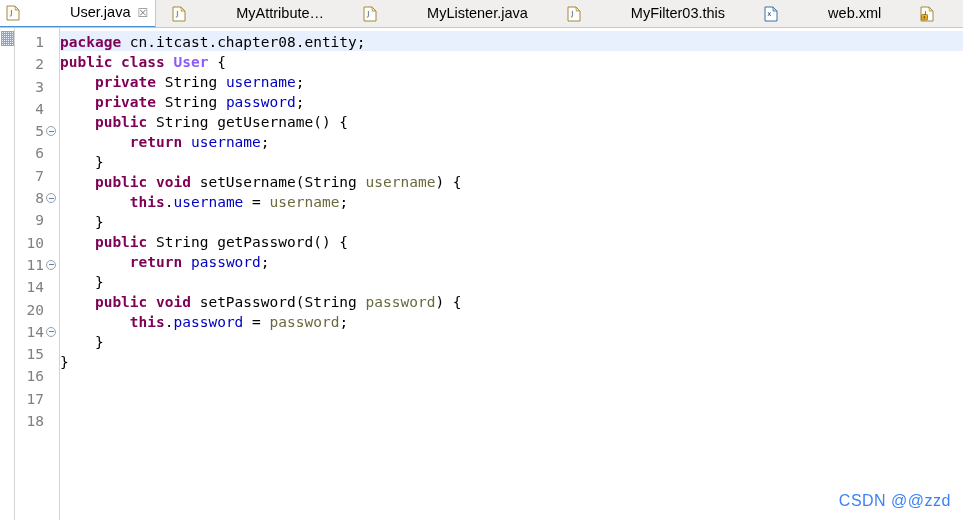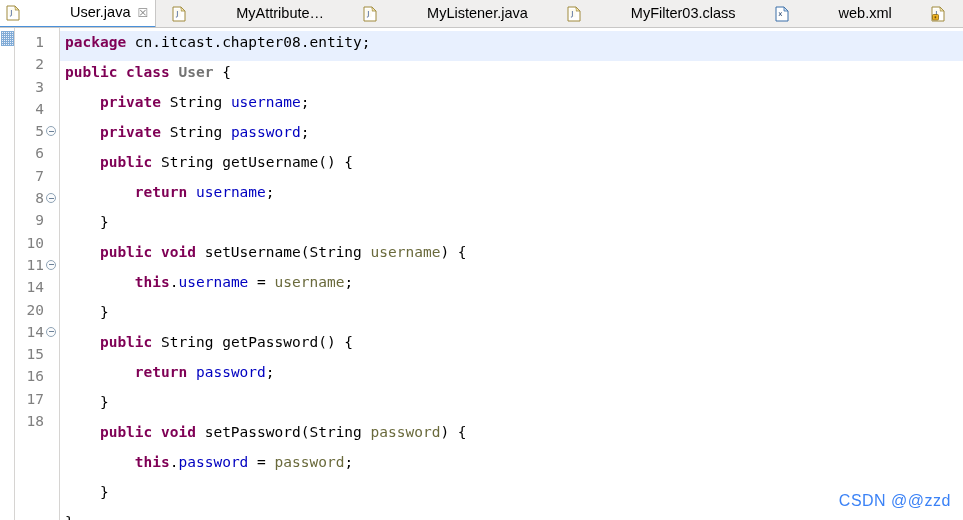--- a/index.html
+++ b/index.html
@@ -177,35 +177,34 @@
   .code-text {
     flex: 1 1 auto;
     position: relative;
     padding-top: 3px;
     background: #ffffff;
     font-family: "DejaVu Sans Mono", monospace;
     font-size: 14.5px;
     overflow: hidden;
   }
   .code-row {
-    height: 30px;
+    height: 20px;
     line-height: 22.3px;
     white-space: pre;
-    padding-left: 5px;
     color: #000000;
   }
   .code-row.highlight {
     background: #e8f0fe;
   }
 
   
   .tk-kw   { color: #7f0055; font-weight: bold; }
   .tk-fld  { color: #0000c0; }
   .tk-par  { color: #6a6a3c; }
-  .tk-cls  { color: #737373; font-weight: bold; }
+  .tk-cls  { color: #8b5cf6; font-weight: bold; }
   .tk-pln  { color: #000000; }
 
   
   .watermark {
     position: absolute;
     right: 12px;
     bottom: 10px;
     font-family: "Liberation Sans", sans-serif;
     font-size: 16px;
     color: #3b82f6;
@@ -250,21 +249,21 @@
         <span class="tab-label">MyListener.java</span>
       </div>
       <div class="tab-gap"></div>
       <div class="tab">
         <span class="tab-icon"><svg width="14" height="16" viewBox="0 0 14 16">
             <path d="M1 1 h8 l4 4 v10 h-12 z" fill="#ffffff" stroke="#a08a3c" stroke-width="1"></path>
             <path d="M9 1 l4 4 h-4 z" fill="#f3e4b0" stroke="#a08a3c" stroke-width="0.8"></path>
             <rect x="2.6" y="3" width="6" height="8" fill="#fdfbf0"></rect>
             <text x="5.4" y="9.6" font-family="DejaVu Sans, sans-serif" font-size="7" fill="#2b4a8b" text-anchor="middle">J</text>
           </svg></span>
-        <span class="tab-label">MyFilter03.class</span>
+        <span class="tab-label">MyFilter03.this</span>
       </div>
       <div class="tab-gap"></div>
       <div class="tab">
         <span class="tab-icon"><svg width="14" height="16" viewBox="0 0 14 16">
             <path d="M1 1 h8 l4 4 v10 h-12 z" fill="#ffffff" stroke="#3b6ea8" stroke-width="1"></path>
             <path d="M9 1 l4 4 h-4 z" fill="#cfe0f2" stroke="#3b6ea8" stroke-width="0.8"></path>
             <text x="5.4" y="10" font-family="DejaVu Sans, sans-serif" font-size="7" fill="#1a3a66" text-anchor="middle">x</text>
           </svg></span>
         <span class="tab-label">web.xml</span>
       </div>

